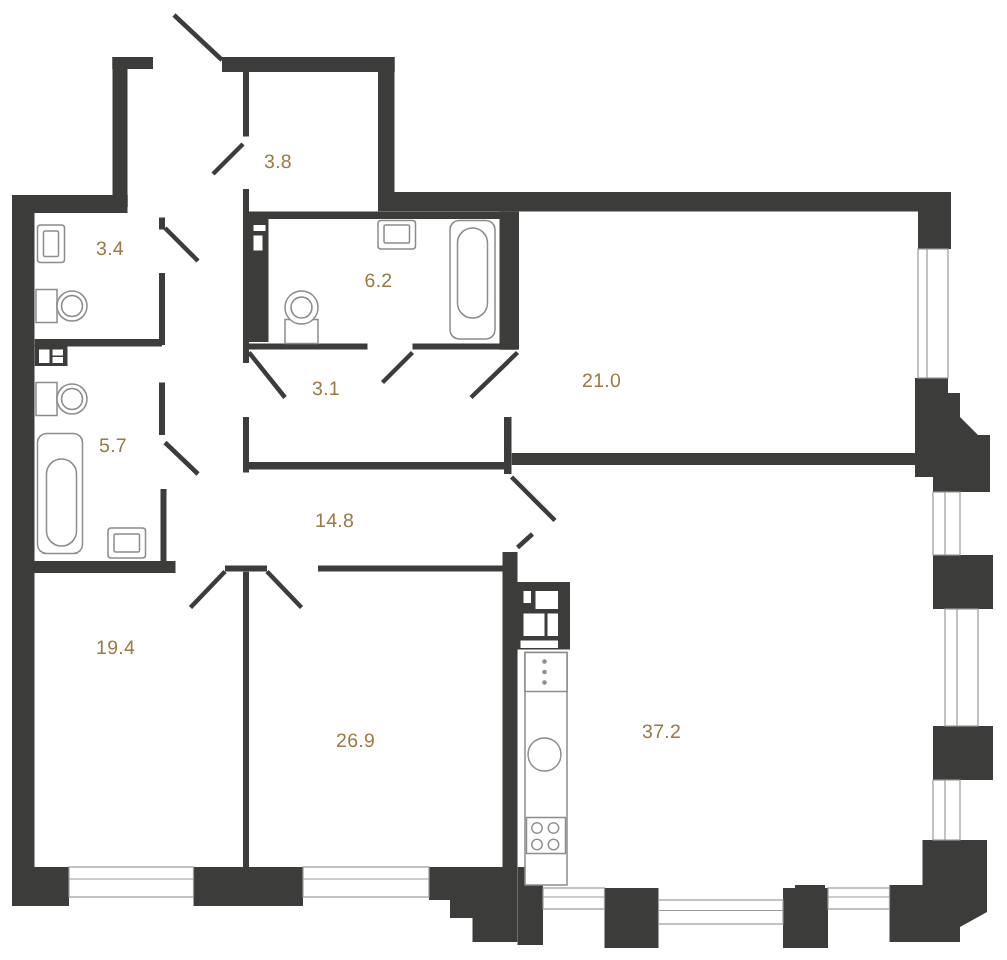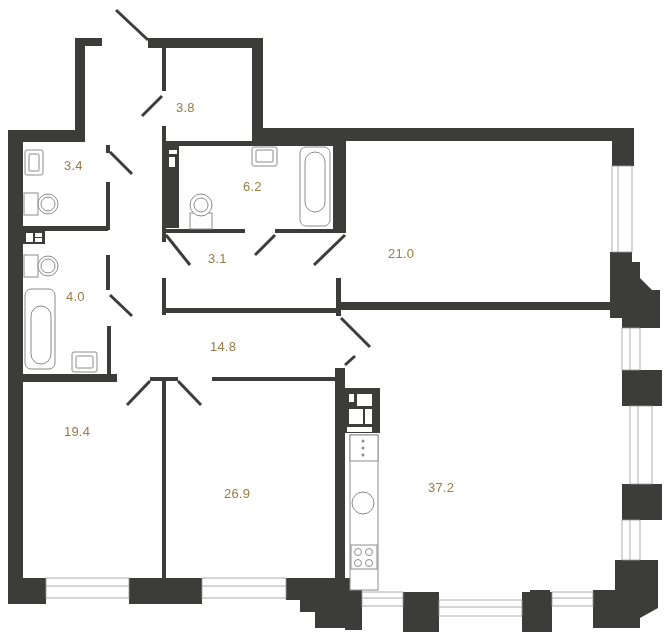--- a/index.html
+++ b/index.html
@@ -170,18 +170,18 @@
 
     <rect x="169" y="150" width="8" height="4" fill="#fff"></rect>
     <rect x="169" y="157" width="6" height="10" fill="#fff"></rect>
   </g>
 </svg>
 
 <div class="label" style="left:176px; top:100px;">3.8</div>
 <div class="label" style="left:64px; top:158px;text-align:center;">3.4</div>
 <div class="label" style="left:243px; top:179px;text-align:center;">6.2</div>
 <div class="label" style="left:208px; top:251px;">3.1</div>
-<div class="label" style="left:66px; top:289px;">4.0</div>
+<div class="label" style="left:66px; top:289px;">5.7</div>
 <div class="label" style="left:388px; top:246px;">21.0</div>
 <div class="label" style="left:210px; top:339px;">14.8</div>
 <div class="label" style="left:64px; top:424px;">19.4</div>
 <div class="label" style="left:224px; top:486px;">26.9</div>
 <div class="label" style="left:400px; top:480px;margin-left:28px;">37.2</div>
 
 </body></html>

